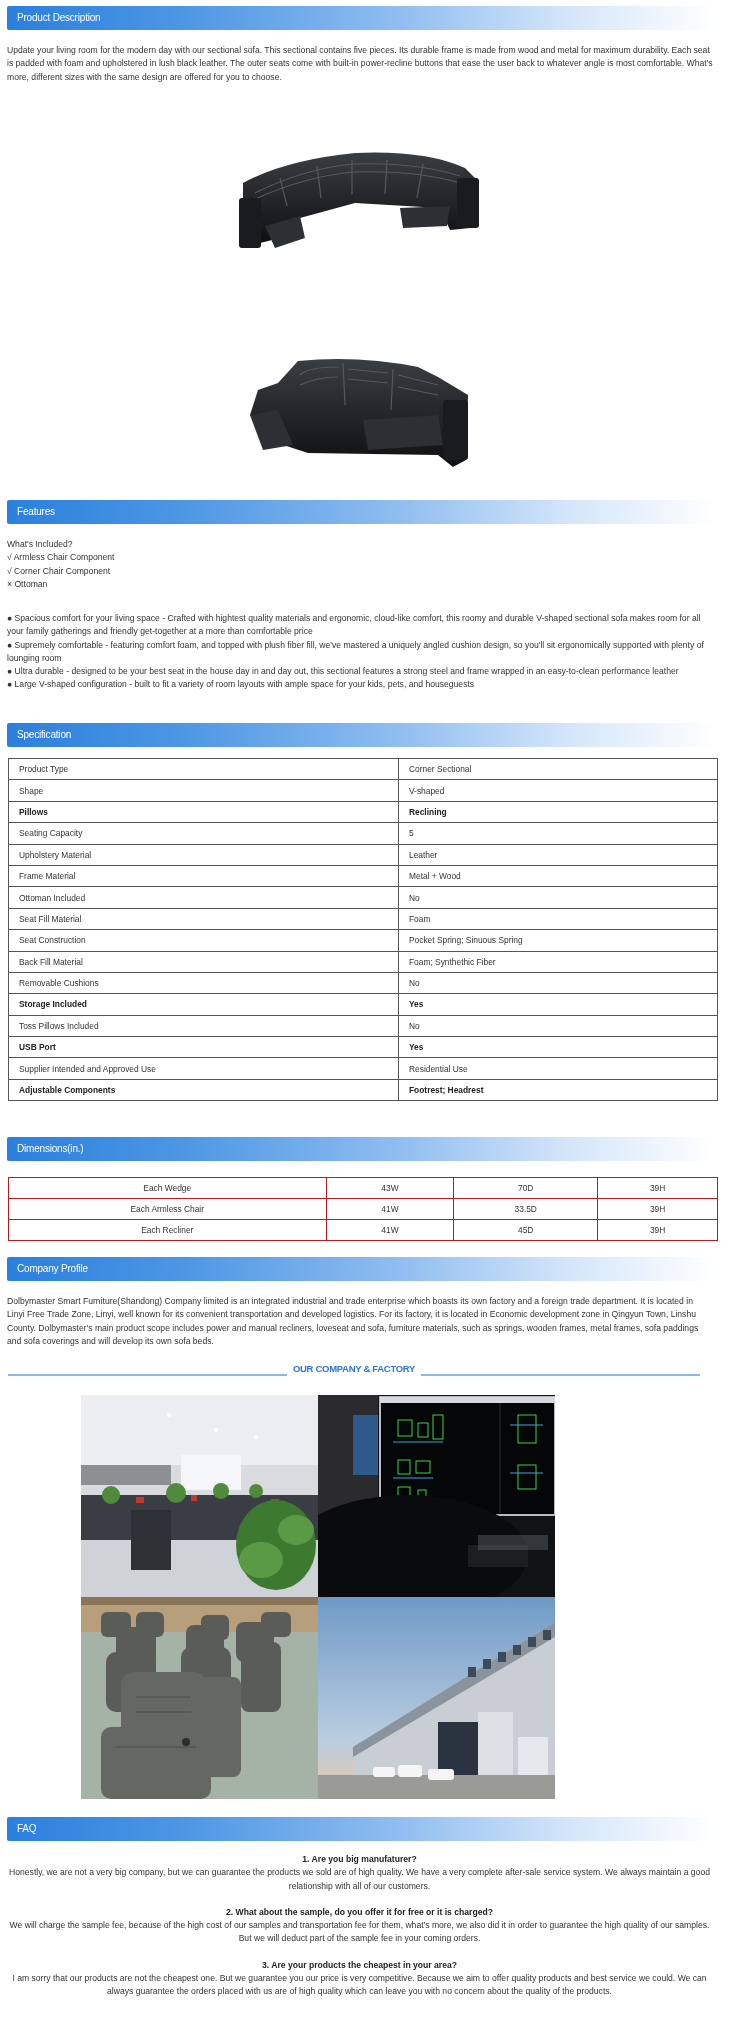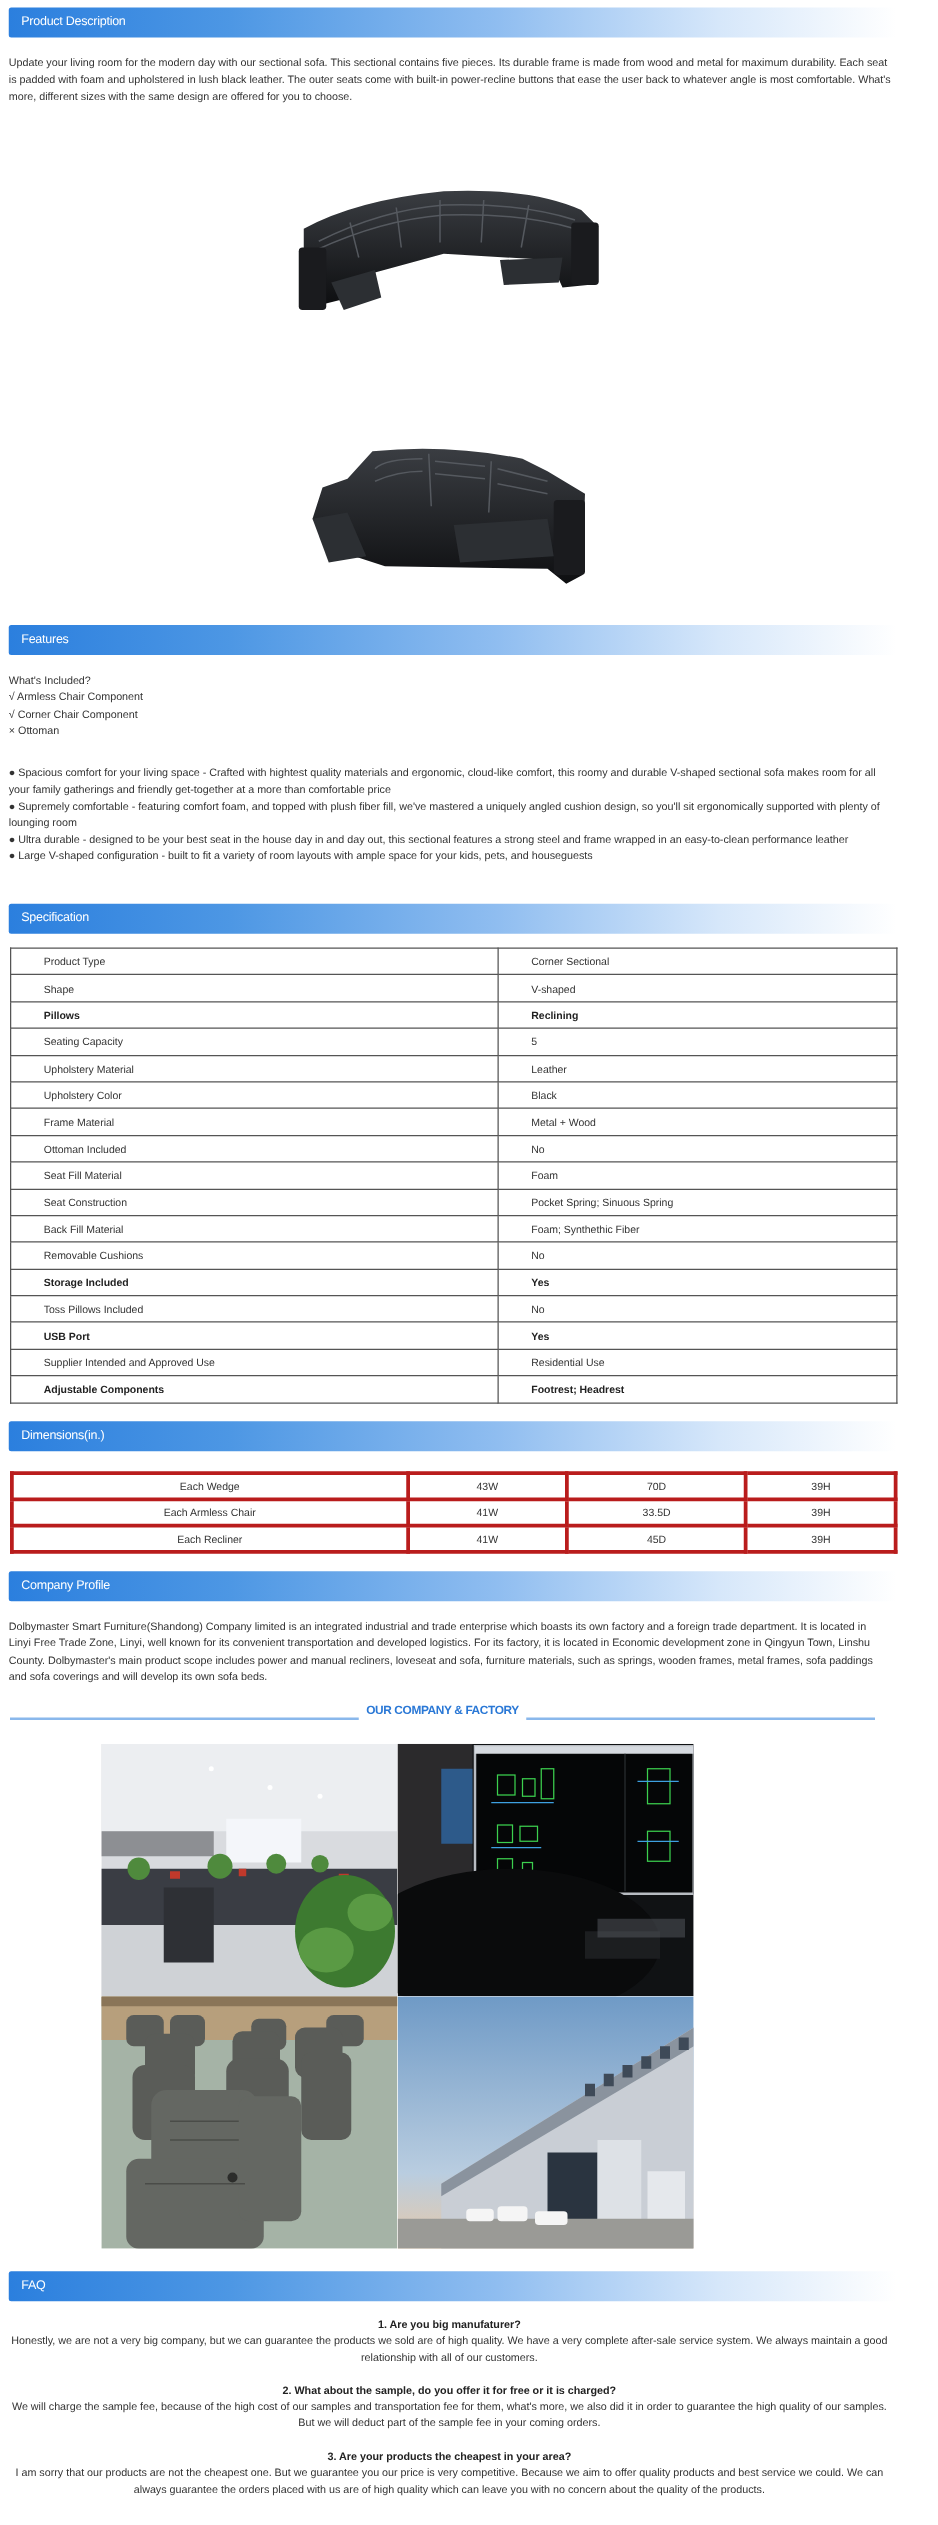--- a/index.html
+++ b/index.html
@@ -46,37 +46,37 @@
     left: 8px;
     top: 758px;
     width: 710px;
     border-collapse: collapse;
     font-size: 8.4px;
     color: #333;
   }
   .spec-table td {
     border: 1px solid #555;
     height: 21.4px;
-    padding: 0 26px;
+    padding: 0 10px;
     vertical-align: middle;
   }
   .spec-table td.k { width: 390px; }
   .spec-table tr.bold td { font-weight: bold; color: #222; }
   .dim-table {
     position: absolute;
     left: 8px;
     top: 1177px;
     width: 710px;
     border-collapse: collapse;
     font-size: 8.4px;
     color: #333;
     text-align: center;
   }
   .dim-table td {
-    border: 3px solid #b91c1c;
+    border: 1px solid #b91c1c;
     height: 21px;
     vertical-align: middle;
   }
   .factory-title {
     position: absolute;
     left: 8px;
     top: 1393px;
     width: 692px;
     height: 14px;
     display: flex;
@@ -180,24 +180,20 @@
         <td class="k">Pillows</td>
         <td>Reclining</td>
       </tr>
     <tr>
         <td class="k">Seating Capacity</td>
         <td>5</td>
       </tr>
     <tr>
         <td class="k">Upholstery Material</td>
         <td>Leather</td>
-      </tr>
-    <tr>
-        <td class="k">Upholstery Color</td>
-        <td>Black</td>
       </tr>
     <tr>
         <td class="k">Frame Material</td>
         <td>Metal + Wood</td>
       </tr>
     <tr>
         <td class="k">Ottoman Included</td>
         <td>No</td>
       </tr>
     <tr>

